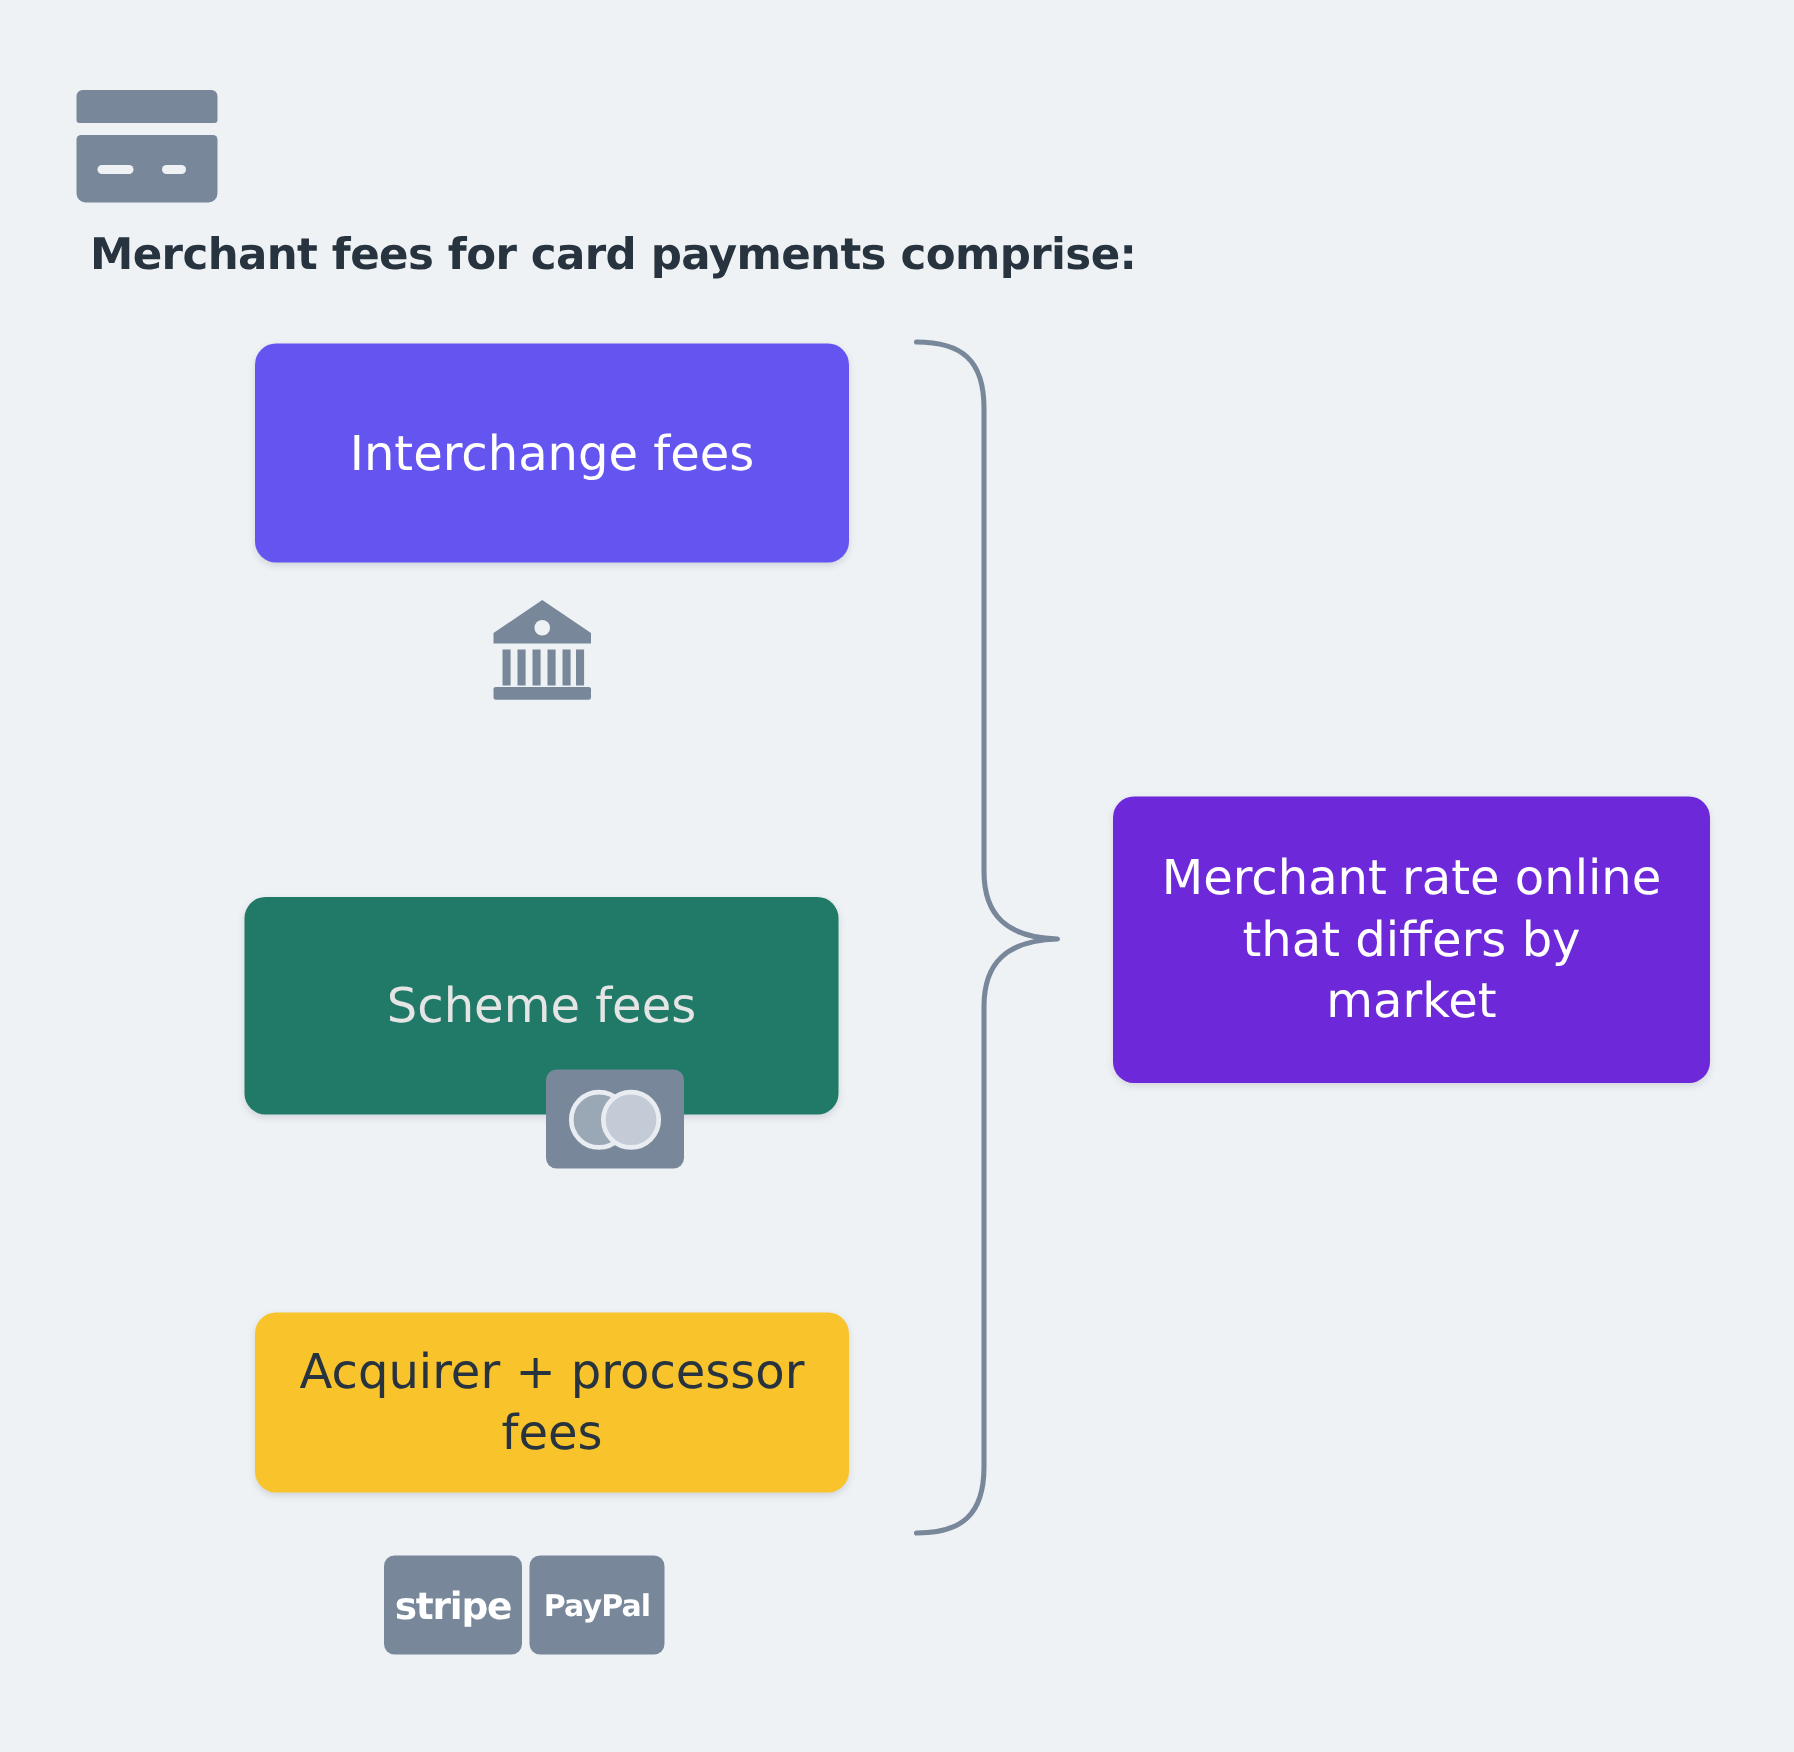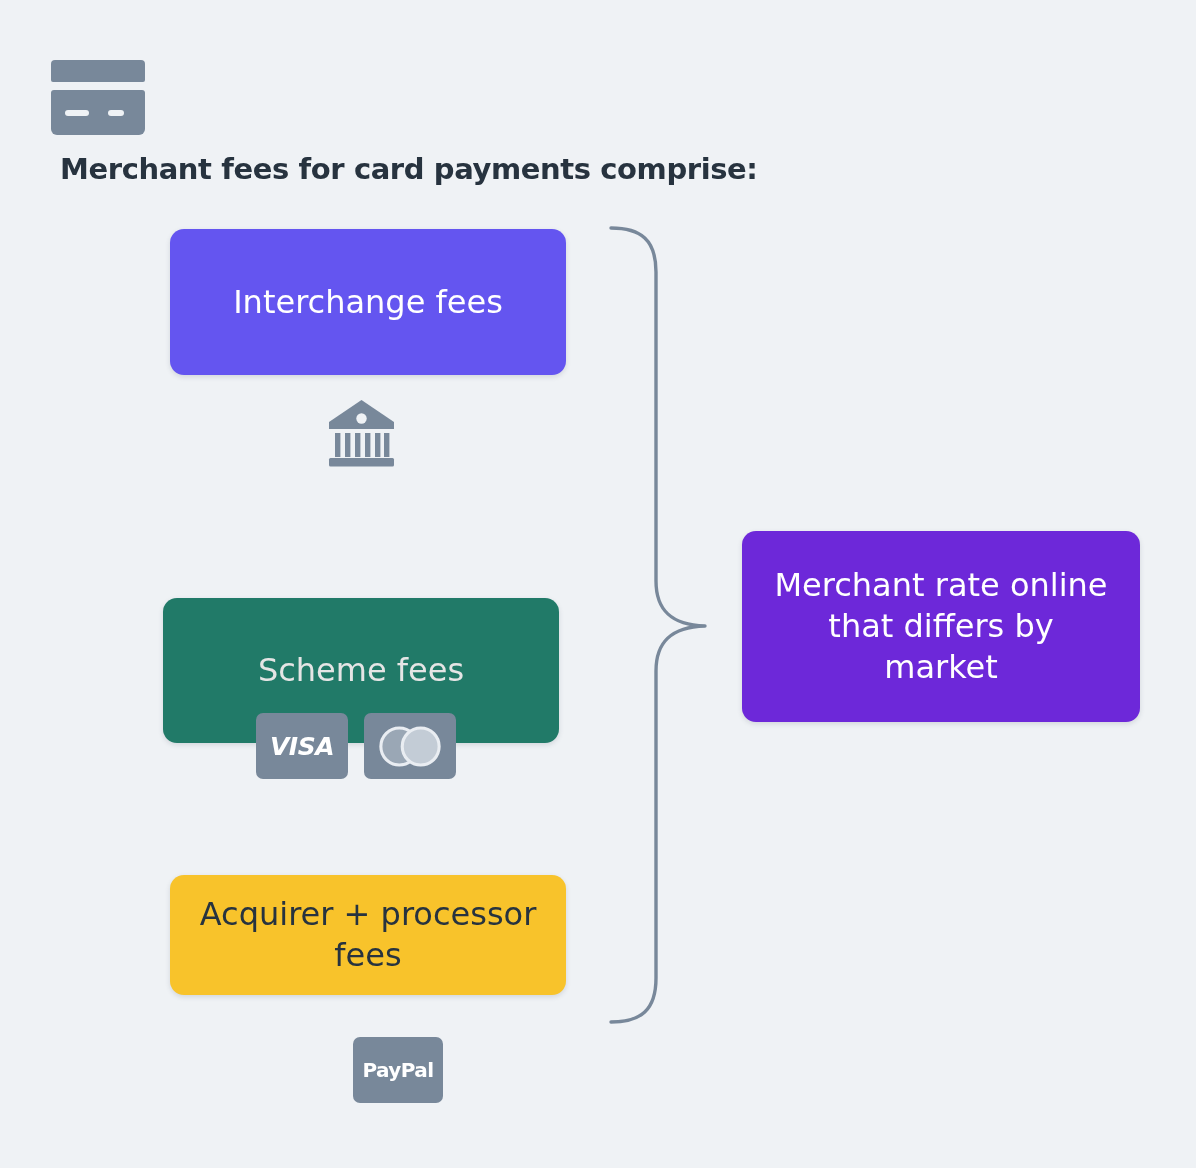--- a/index.html
+++ b/index.html
@@ -244,36 +244,36 @@
     <rect x="37" y="34" width="5.4" height="24" fill="#78889a"></rect>
     <rect x="47" y="34" width="5.4" height="24" fill="#78889a"></rect>
     <rect x="56" y="34" width="5.4" height="24" fill="#78889a"></rect>
     <rect x="1" y="59" width="65" height="8.5" rx="1.5" fill="#78889a"></rect>
   </svg>
 
   <div class="fee-box" id="box-scheme">
     <span class="fee-label">Scheme fees</span>
   </div>
 
-  <div class="brand-tile" id="tile-visa">
-    <span class="wordmark">VISA</span>
-  </div>
 
   <div class="brand-tile" id="tile-mastercard">
     <svg viewBox="0 0 70 44" width="68" height="43" xmlns="http://www.w3.org/2000/svg" aria-hidden="true">
       <circle cx="24" cy="22" r="19" fill="#9aa7b5" stroke="#e9edf2" stroke-width="3.2"></circle>
       <circle cx="46" cy="22" r="19" fill="#c3ccd6" stroke="#e9edf2" stroke-width="3.2"></circle>
       <path d="M35 6.2 a19 19 0 0 0 0 31.6 a19 19 0 0 1 0 -31.6 z" fill="#a9b4c1" opacity="0.85"></path>
     </svg>
   </div>
 
   <div class="fee-box" id="box-acquirer">
     <span class="fee-label">Acquirer + processor fees</span>
   </div>
 
+  <div class="brand-tile" id="tile-stripe">
+    <span class="wordmark">stripe</span>
+  </div>
 
   <div class="brand-tile" id="tile-paypal">
     <span class="wordmark">PayPal</span>
   </div>
 
   <div class="fee-box" id="box-merchant-rate">
     <span class="fee-label">Merchant rate online that differs by market</span>
   </div>
 
 </div>

